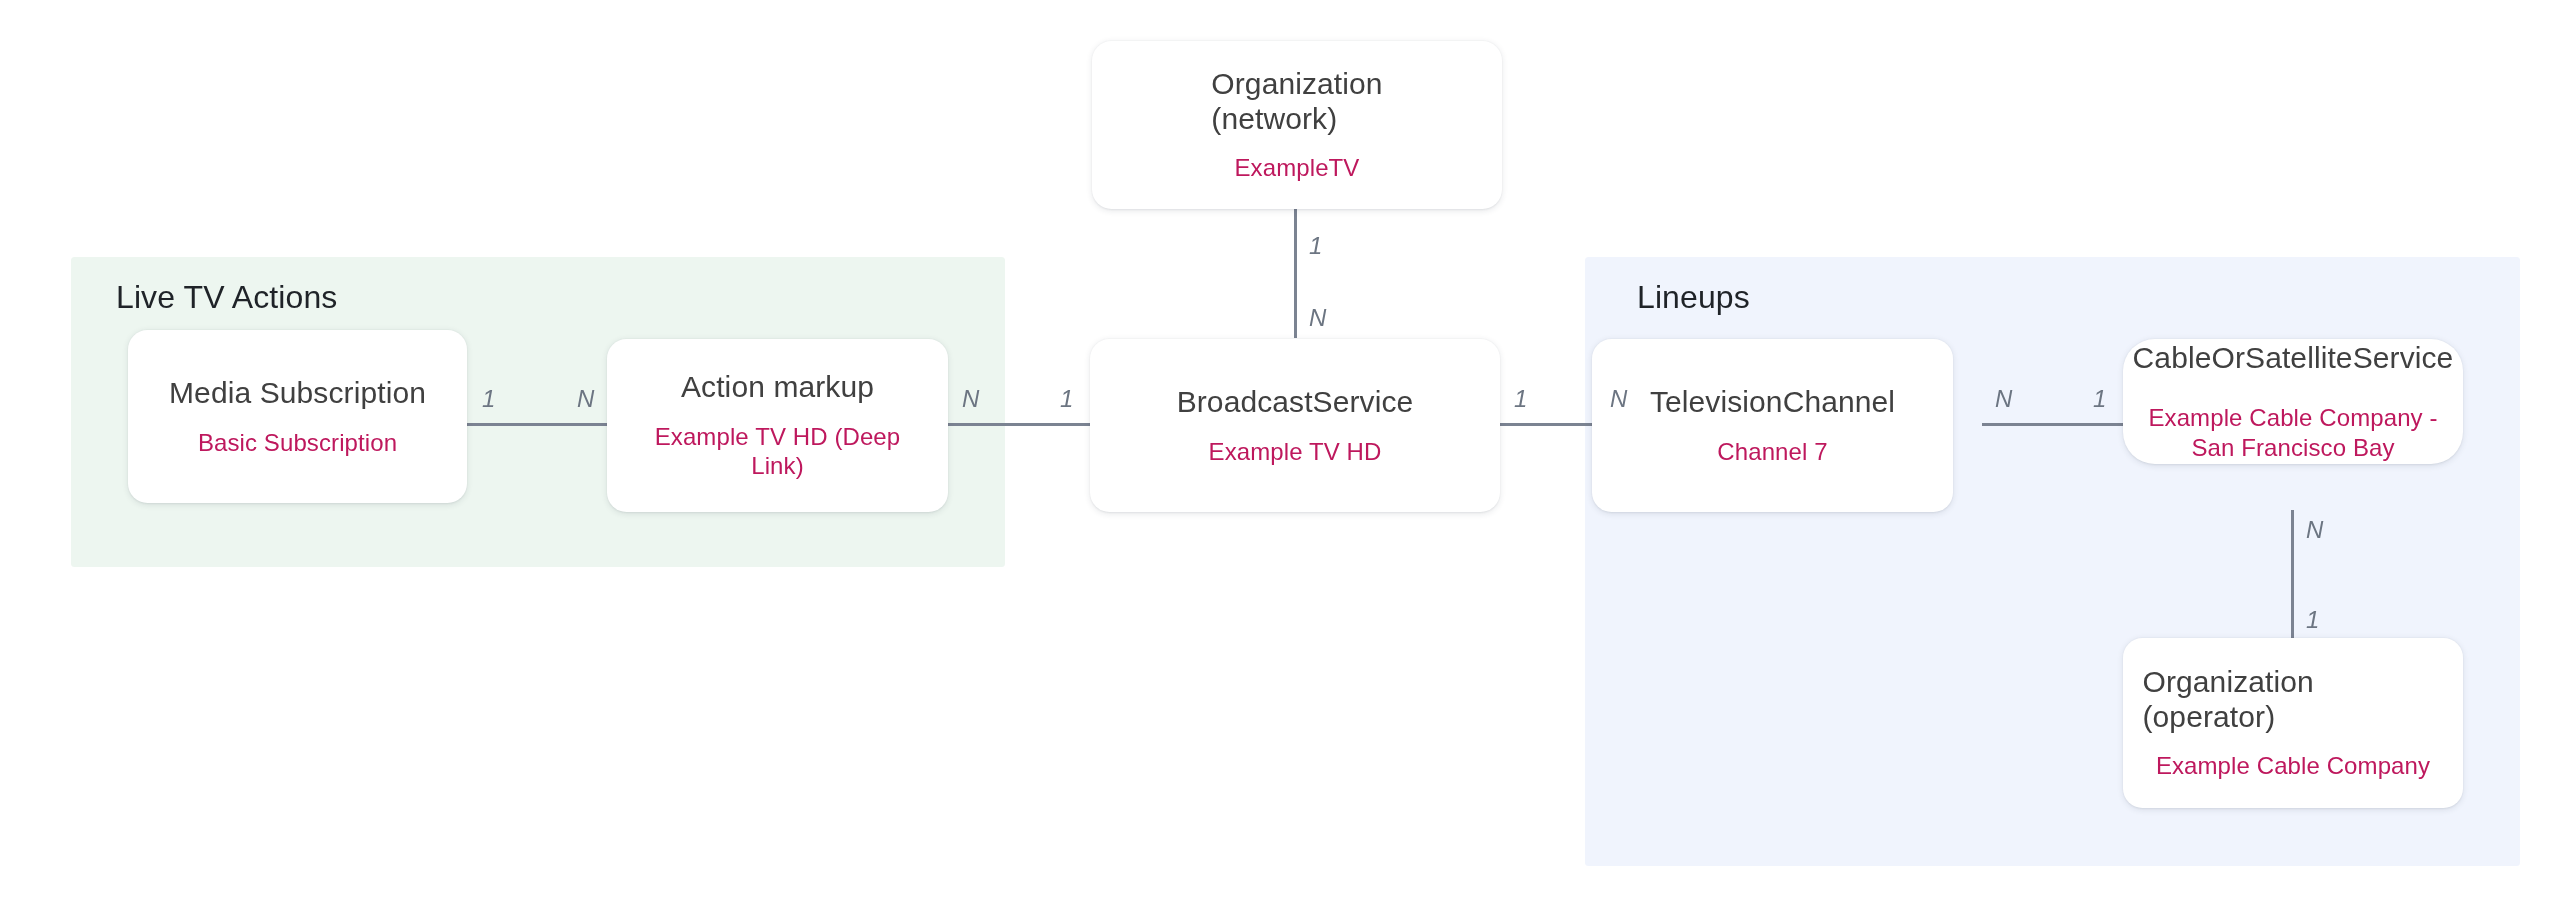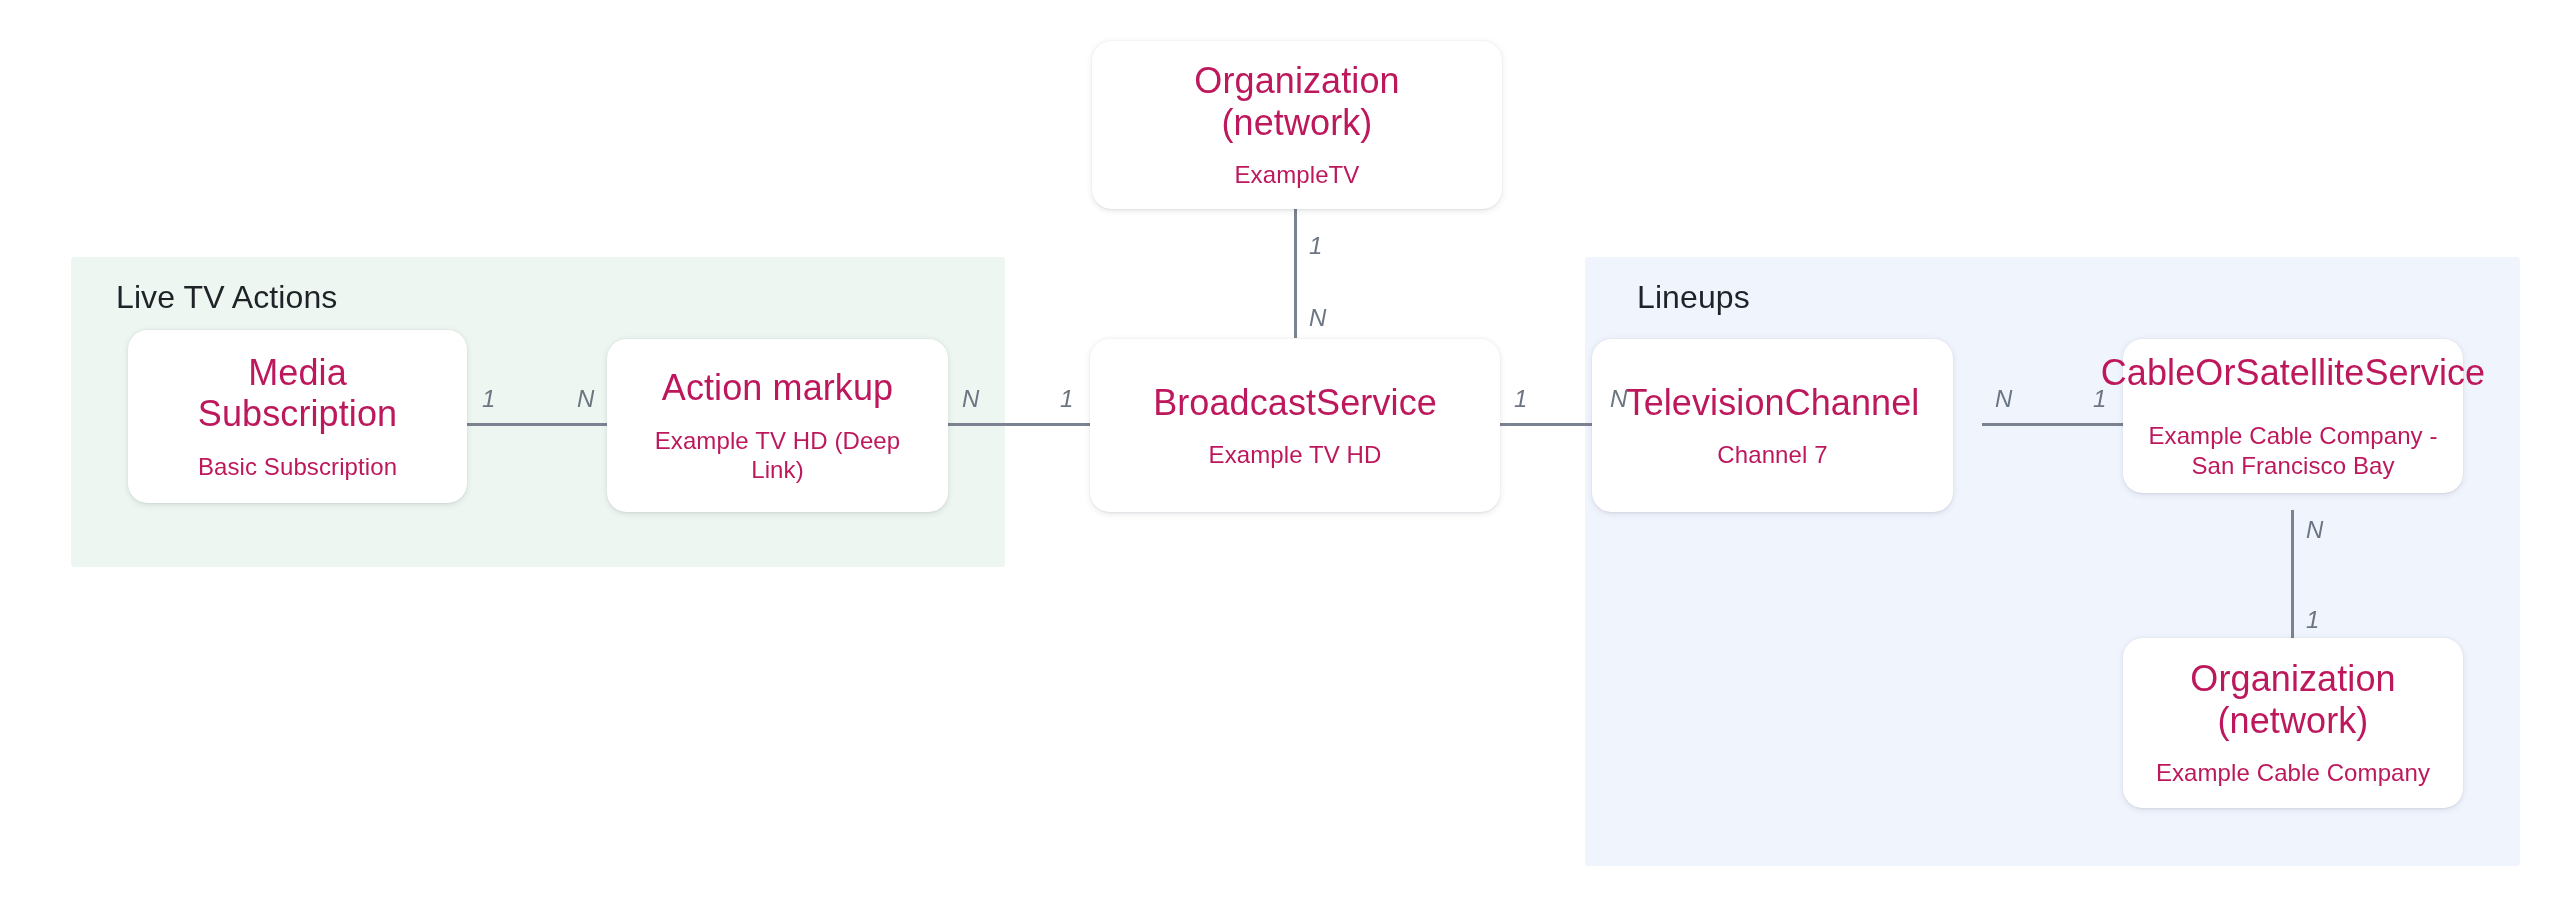--- a/index.html
+++ b/index.html
@@ -70,24 +70,23 @@
                 0 0.9px 1.8px rgba(30, 40, 60, 0.07);
     display: flex;
     flex-direction: column;
     align-items: center;
     justify-content: center;
     box-sizing: border-box;
     padding: 8.8px 19.5px;
     z-index: 3;
   }
   .node-title {
-    font-size: 36px;
+    font-size: 30px;
     line-height: 1.14;
-    color: #be185d;
-    text-align: center;
+    color: #404040;
     font-weight: 400;
     letter-spacing: 0.1px;
   }
   .node-sub {
     font-size: 24px;
     line-height: 1.22;
     color: #be185d;
     text-align: center;
     font-weight: 400;
     margin-top: 17.7px;
@@ -158,27 +157,27 @@
   <div class="node" style="left:607px; top:339px; width:341px; height:173px;">
     <div class="node-title">Action markup</div>
     <div class="node-sub">Example TV HD (Deep Link)</div>
   </div>
 
   <div class="node" style="left:1592px; top:339px; width:361px; height:173px;">
     <div class="node-title">TelevisionChannel</div>
     <div class="node-sub">Channel 7</div>
   </div>
 
-  <div class="node" style="left:2123px; top:339px; width:340px; height:154px;">
+  <div class="node" style="left:2123px; top:339px; width:340px; height:125px;border-radius:32px;">
     <div class="node-title">CableOrSatelliteService</div>
     <div class="node-sub" style="margin-top:28px;">
       <span>Example Cable Company -</span><br>
       <span>San Francisco Bay</span>
     </div>
   </div>
 
   <div class="node" style="left:2123px; top:638px; width:340px; height:170px;">
-    <div class="node-title">Organization (network)</div>
+    <div class="node-title">Organization (operator)</div>
     <div class="node-sub">Example Cable Company</div>
   </div>
 
 </div>
 
 
 </body></html>

